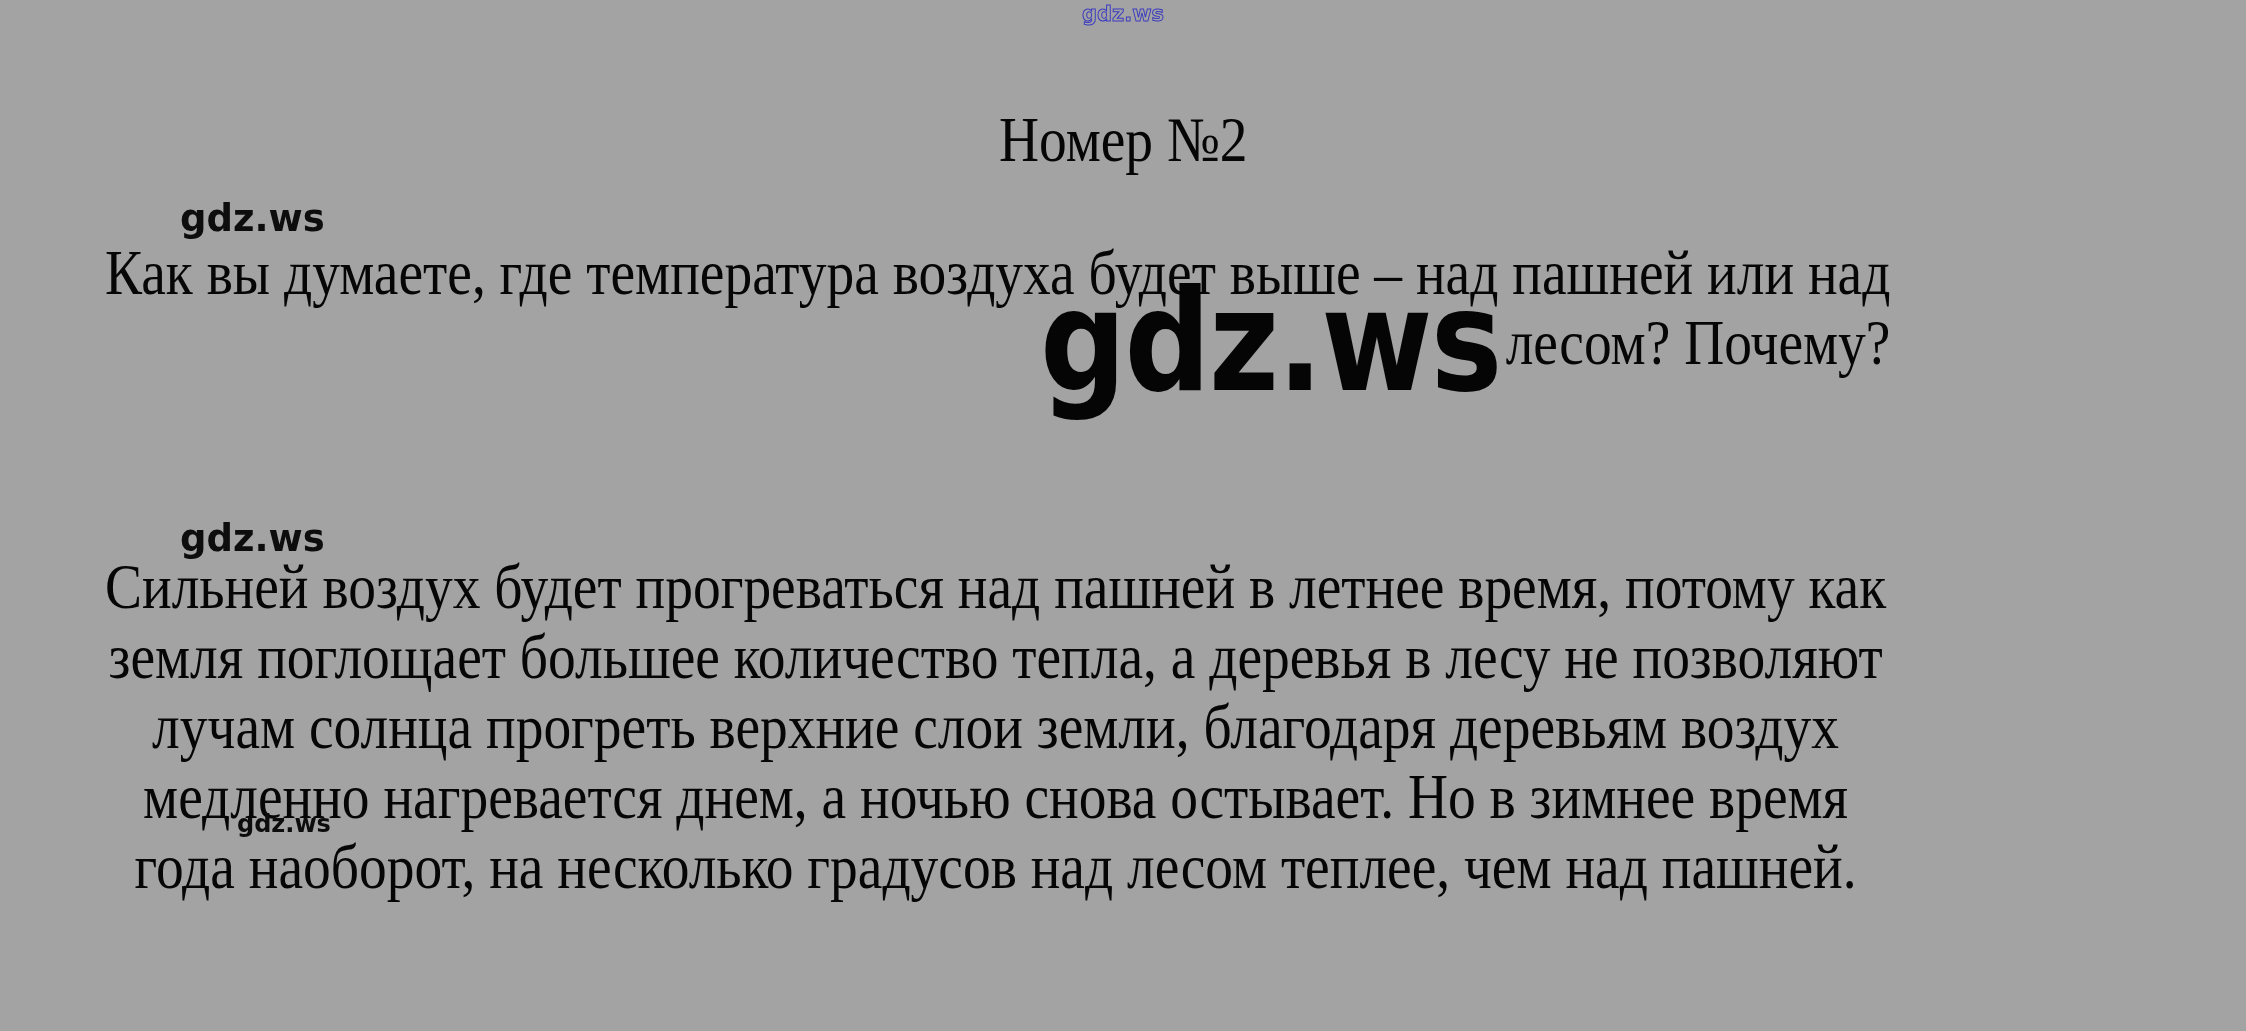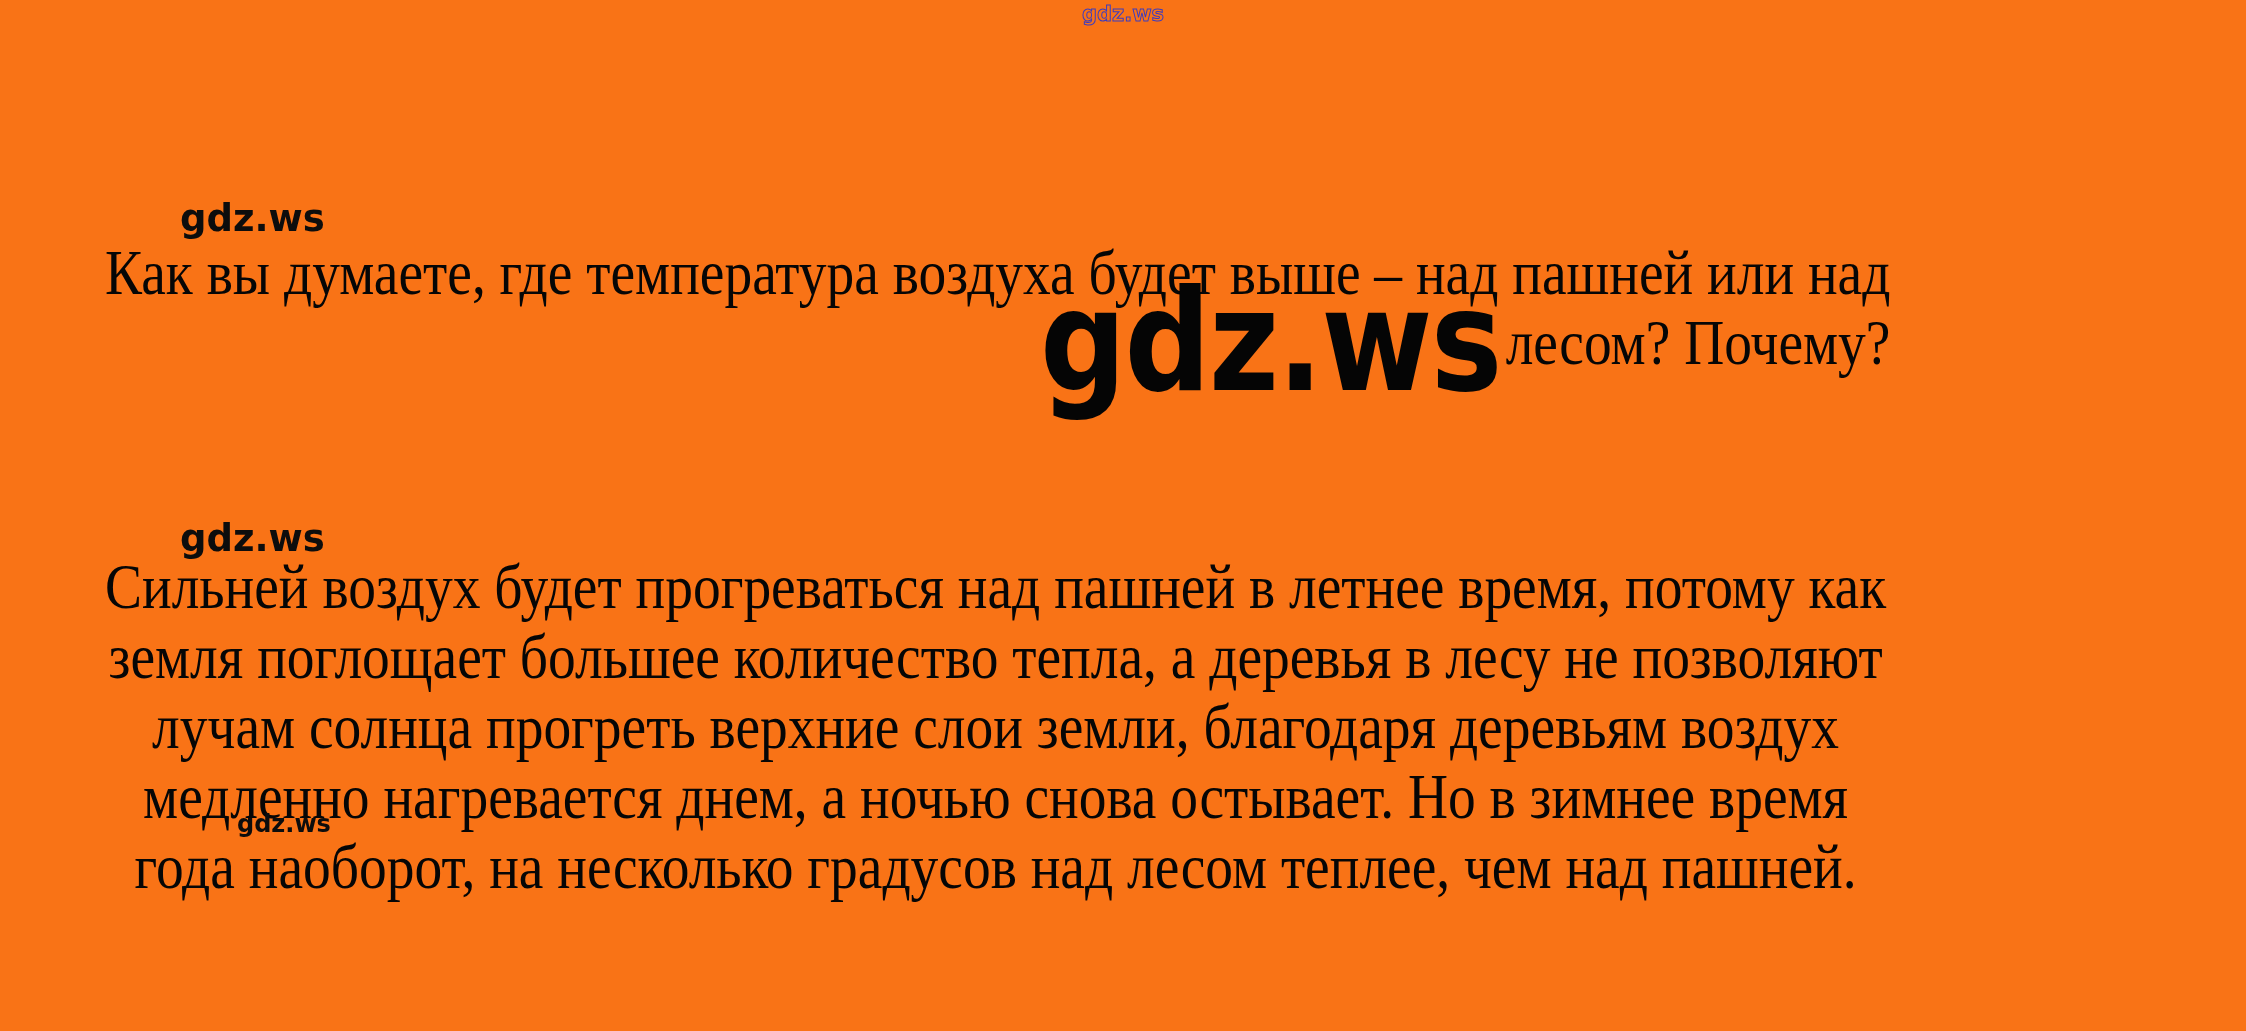--- a/index.html
+++ b/index.html
@@ -1,19 +1,19 @@
 <!DOCTYPE html>
 <html><head>
 <meta charset="utf-8">
 <style>
   html, body { margin:0; padding:0; background:#ffffff; }
   .page {
     position:relative;
     width:2246px; height:1031px;
-    background:#f97316;
+    background:#a3a3a3;
     color:#000000;
     font-family:"Liberation Serif", serif;
     overflow:hidden;
   }
   
   .serif-line {
     font-size:63px;
     line-height:70px;
     white-space:nowrap;
     transform:scaleX(0.88);
@@ -79,20 +79,23 @@
   .title-row    { top:105px; z-index:2; }
   .solution-row { top:430px; z-index:2; }
 </style>
 </head>
 <body>
 
 <div class="page">
 
   <div class="top-watermark">gdz.ws</div>
 
+  <div class="center-row title-row">
+    <span class="serif-centered">Номер №2</span>
+  </div>
 
   <div class="brand-label brand-1">gdz.ws</div>
 
   <div class="question-block">
     <div class="serif-line">Как вы думаете, где температура воздуха будет выше – над пашней или над</div>
     <div class="serif-line">лесом? Почему?</div>
   </div>
 
   <div class="watermark-big">gdz.ws</div>
 

